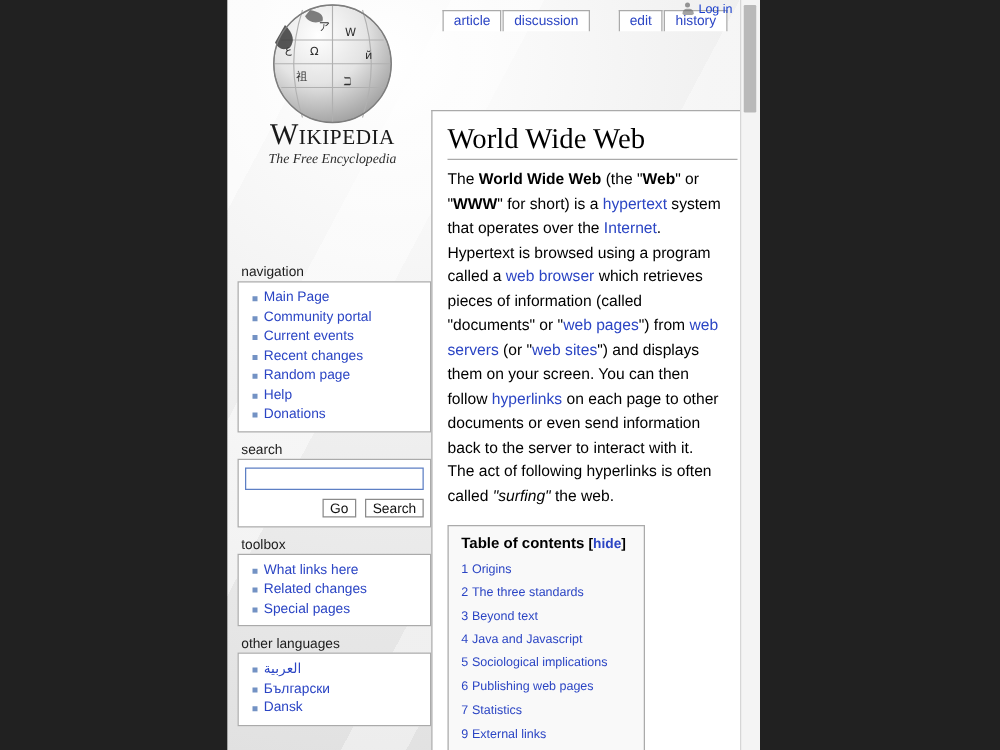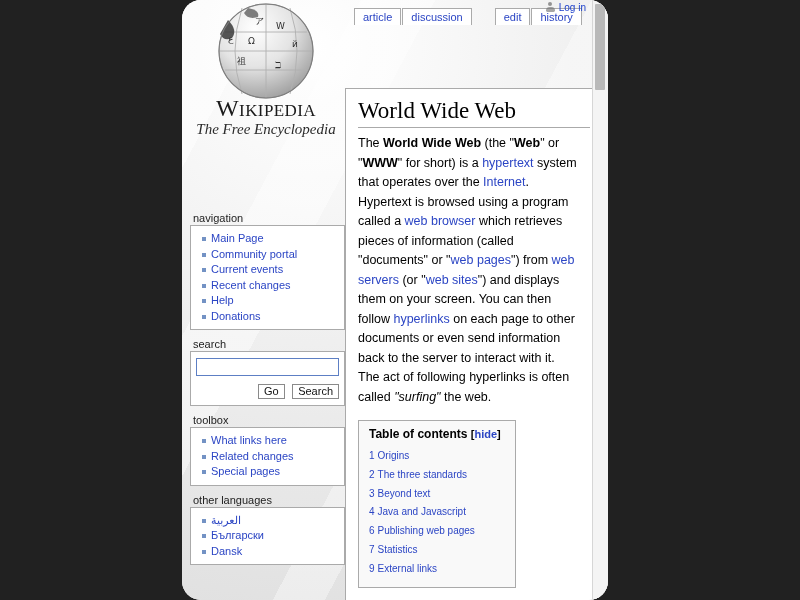--- a/index.html
+++ b/index.html
@@ -18,21 +18,20 @@
     background: #212121;
   }
 
   
   #page {
     position: absolute;
     left: 182px; top: 0;
     width: 426px; height: 600px;
     background: #ffffff;
     overflow: hidden;
-    border-radius: 19px;
   }
 
   
   #page-bg {
     position: absolute;
     left: 0; top: 0;
     width: 426px; height: 600px;
     background:
       radial-gradient(circle at 30% 8%, #ffffff 0%, #f2f2f2 38%, #e9e9e9 65%, #dedede 100%);
   }
@@ -113,21 +112,21 @@
     font-family: "Liberation Serif", serif;
     font-size: 24px;
     letter-spacing: .4px;
     color: #1a1a1a;
     line-height: 1.05;
   }
   #wordmark .sm { font-size: 17px; }
   #tagline {
     font-family: "Liberation Serif", serif;
     font-style: italic;
-    font-size: 15px;
+    font-size: 11px;
     color: #2b2b2b;
     margin-top: 0px;
   }
 
   
   #sidebar {
     position: absolute;
     left: 8px; top: 212px;
     width: 155px;
     z-index: 4;
@@ -323,20 +322,21 @@
     <div id="sidebar">
 
       <div class="portlet">
         <h5>navigation</h5>
         <div class="pBody">
           <ul>
             <li><a href="#">Main Page</a></li>
             <li><a href="#">Community portal</a></li>
             <li><a href="#">Current events</a></li>
             <li><a href="#">Recent changes</a></li>
+            <li><a href="#">Random page</a></li>
             <li><a href="#">Help</a></li>
             <li><a href="#">Donations</a></li>
           </ul>
         </div>
       </div>
 
       <div class="portlet">
         <h5>search</h5>
         <div class="pBody" id="searchBody">
           <input id="searchInput" type="text" placeholder="" style="">
@@ -378,20 +378,21 @@
         <p><span>The </span><b>World Wide Web</b><span> (the "</span><b>Web</b><span>" or "</span><b>WWW</b><span>" for short) is a </span><a href="#">hypertext</a><span> system that operates over the </span><a href="#">Internet</a><span>. Hypertext is browsed using a program called a </span><a href="#">web browser</a><span> which retrieves pieces of information (called "documents" or "</span><a href="#">web pages</a><span>") from </span><a href="#">web servers</a><span> (or "</span><a href="#">web sites</a><span>") and displays them on your screen. You can then follow </span><a href="#">hyperlinks</a><span> on each page to other documents or even send information back to the server to interact with it. The act of following hyperlinks is often called </span><i>"surfing"</i><span> the web.</span></p>
       </div>
 
       <div id="toc">
         <div id="tocTitle"><span>Table of contents</span> <span class="toctoggle"><span>[</span><a href="#">hide</a><span>]</span></span></div>
         <ul>
           <li><a href="#"><span class="tocnumber">1</span><span class="toctext">Origins</span></a></li>
           <li><a href="#"><span class="tocnumber">2</span><span class="toctext">The three standards</span></a></li>
           <li><a href="#"><span class="tocnumber">3</span><span class="toctext">Beyond text</span></a></li>
           <li><a href="#"><span class="tocnumber">4</span><span class="toctext">Java and Javascript</span></a></li>
+          <li><a href="#"><span class="tocnumber">5</span><span class="toctext">Sociological implications</span></a></li>
           <li><a href="#"><span class="tocnumber">6</span><span class="toctext">Publishing web pages</span></a></li>
           <li><a href="#"><span class="tocnumber">7</span><span class="toctext">Statistics</span></a></li>
           <li><a href="#"><span class="tocnumber">9</span><span class="toctext">External links</span></a></li>
         </ul>
       </div>
     </div>
 
     <div id="scrollbar">
       <div id="scrollthumb"></div>
     </div>

